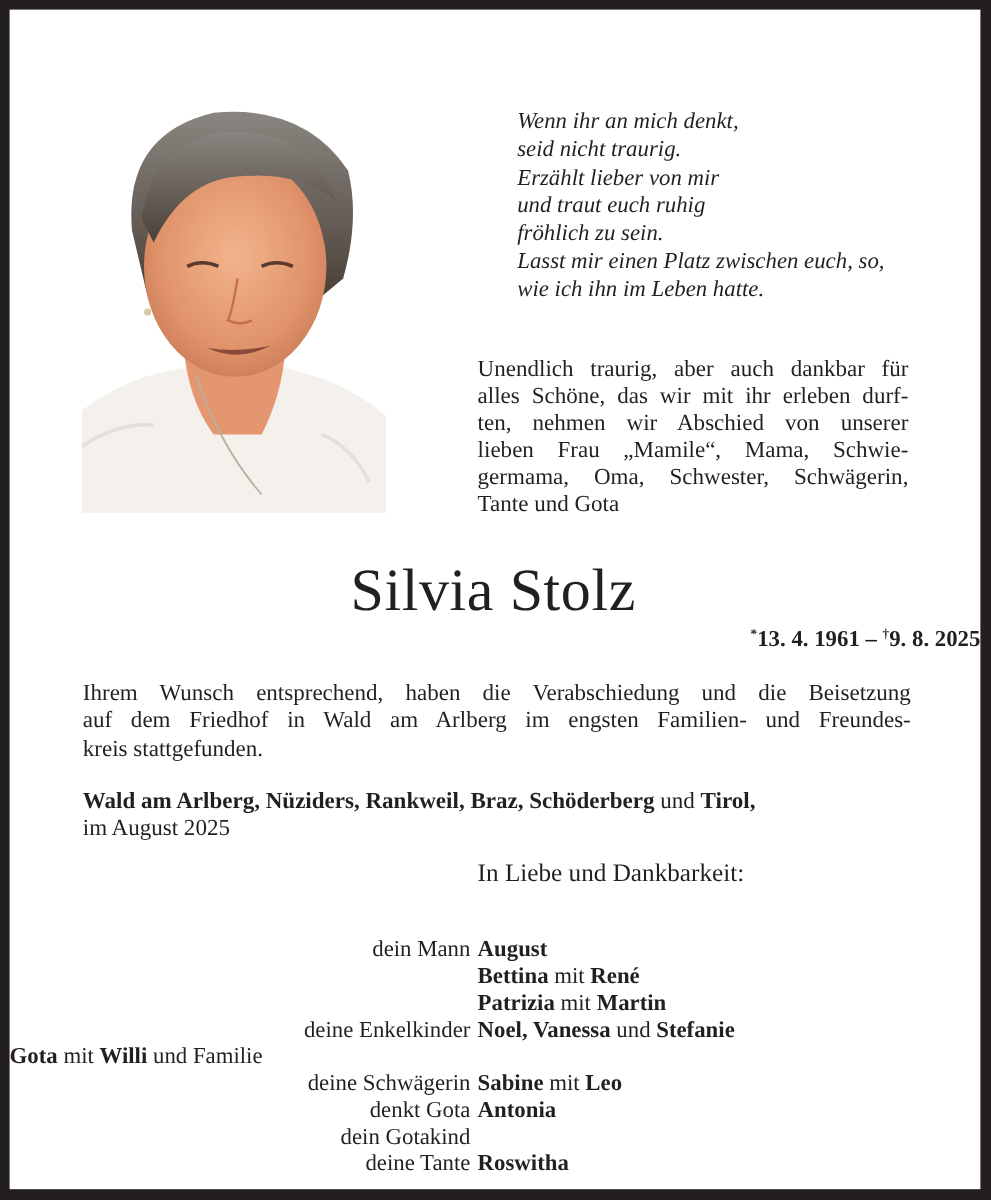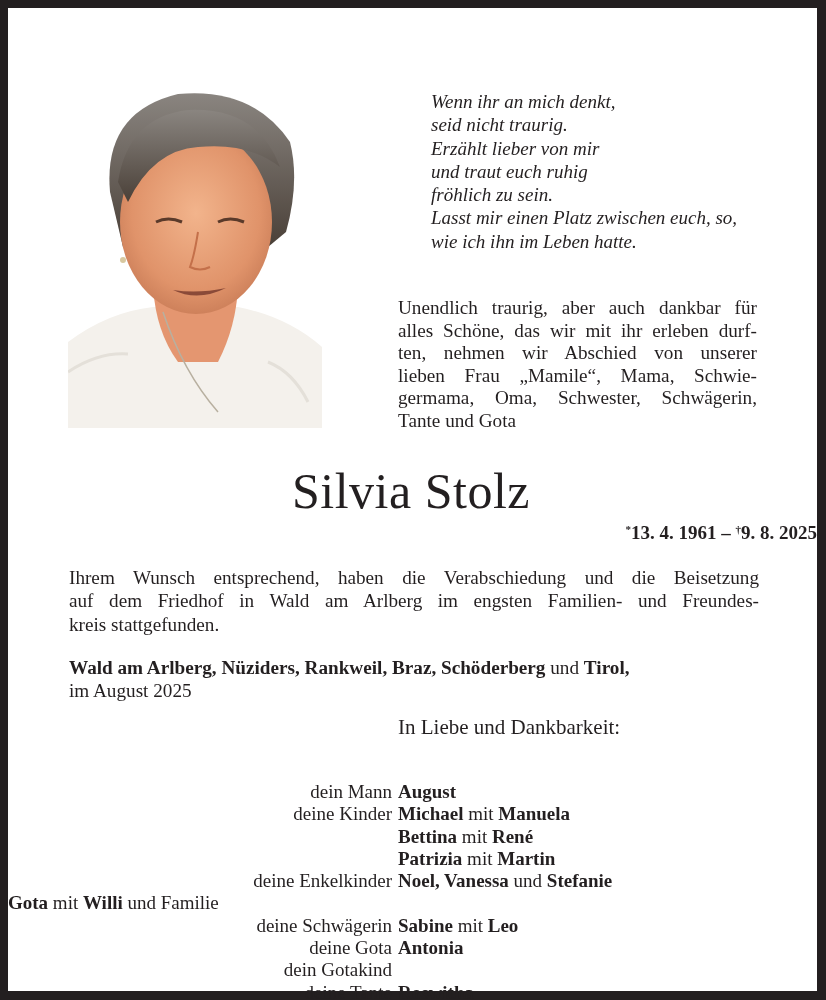--- a/index.html
+++ b/index.html
@@ -146,44 +146,40 @@
   </div>
 
   <div class="thanks">In Liebe und Dankbarkeit:</div>
 
   <div class="family" id="family">
       <div class="frow">
         <div class="frel">dein Mann</div>
         <div class="fnames"><b>August</b></div>
       </div>
       <div class="frow">
-        <div class="frel">deine Kinder</div>
-        <div class="fnames"><b>Michael</b><span> mit </span><b>Manuela</b></div>
-      </div>
-      <div class="frow">
         <div class="frel"></div>
         <div class="fnames"><b>Bettina</b><span> mit </span><b>René</b></div>
       </div>
       <div class="frow">
         <div class="frel"></div>
         <div class="fnames"><b>Patrizia</b><span> mit </span><b>Martin</b></div>
       </div>
       <div class="frow">
         <div class="frel">deine Enkelkinder</div>
         <div class="fnames"><b>Noel, Vanessa</b><span> und </span><b>Stefanie</b></div>
       </div>
       <div class="frow">
         <div class="fnames"><b>Gota</b><span> mit </span><b>Willi</b><span> und Familie</span></div>
       </div>
       <div class="frow">
         <div class="frel">deine Schwägerin</div>
         <div class="fnames"><b>Sabine</b><span> mit </span><b>Leo</b></div>
       </div>
       <div class="frow">
-        <div class="frel">deine Gota</div>
+        <div class="frel">denkt Gota</div>
         <div class="fnames"><b>Antonia</b></div>
       </div>
       <div class="frow">
         <div class="frel">dein Gotakind</div>
       </div>
       <div class="frow">
         <div class="frel">deine Tante</div>
         <div class="fnames"><b>Roswitha</b></div>
       </div>
     </div>

